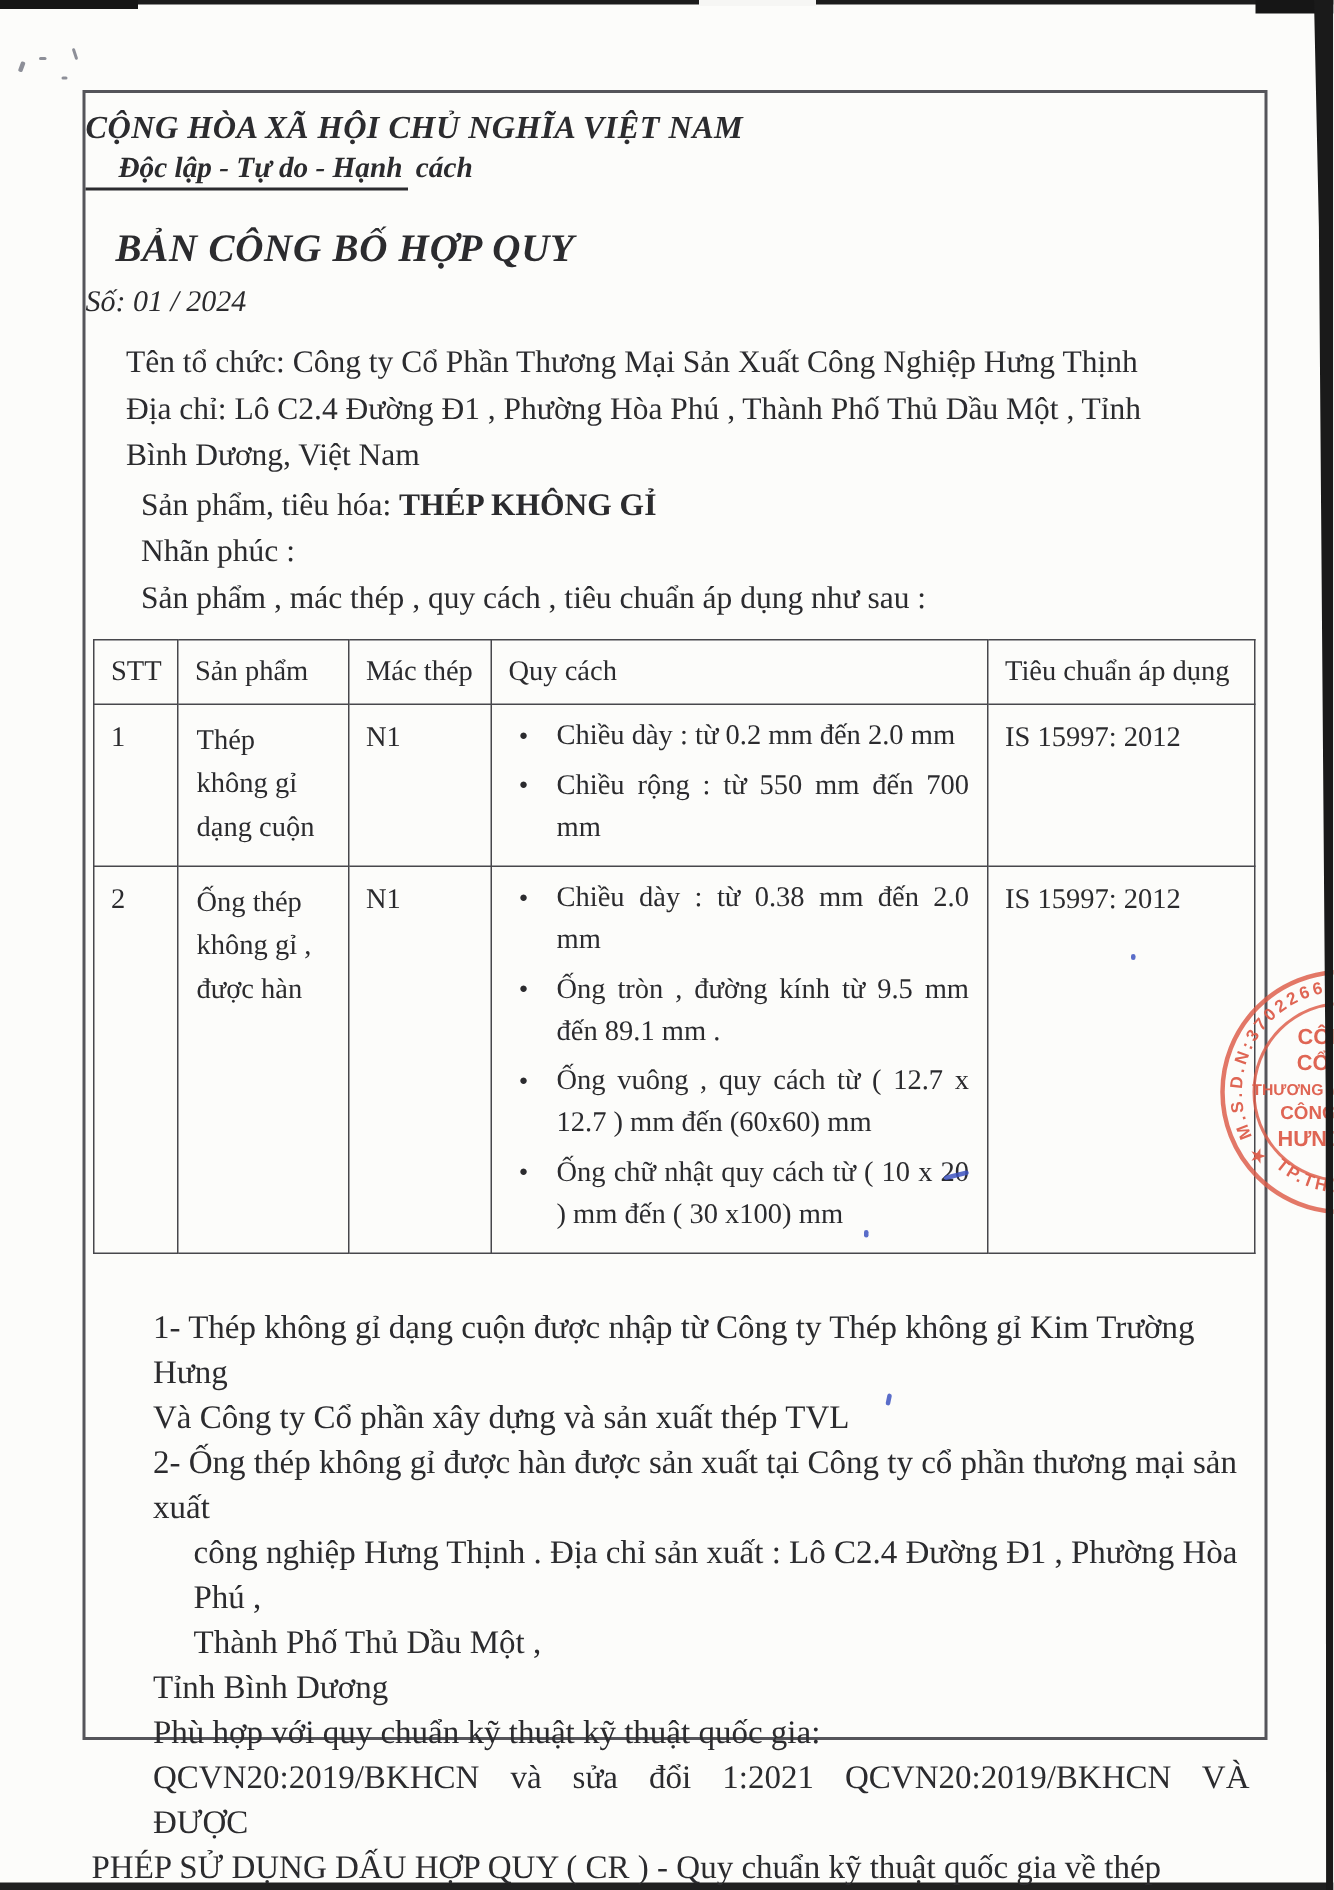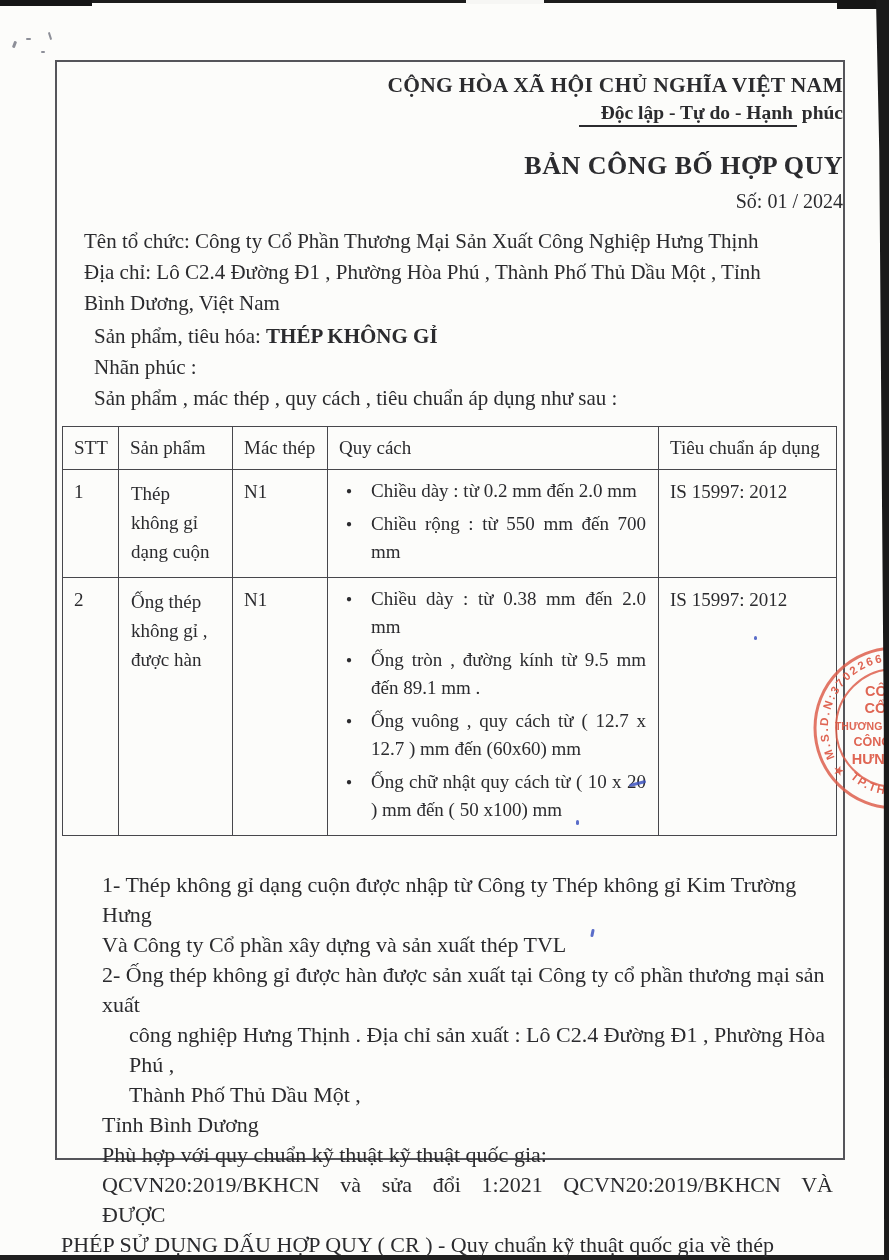--- a/index.html
+++ b/index.html
@@ -20,21 +20,21 @@
   .speck{position:absolute;background:#8d8f98;border-radius:1px;}
   .penmark{position:absolute;background:#3d53c0;border-radius:2px;opacity:.85;}
 
   
   .frame{
     position:absolute;left:55px;top:60px;width:790px;height:1100px;
     border:2px solid #55555a;box-sizing:border-box;background:transparent;
   }
 
   
-  .hdr{text-align:right;margin-top:11px;}
+  .hdr{text-align:left;margin-top:11px;font-style:italic;}
   .nat-title{font-size:21.5px;font-weight:bold;letter-spacing:.3px;}
   .motto{font-size:19.5px;font-weight:bold;margin-top:4px;}
   .motto .u{border-bottom:2px solid #2b2b2e;padding:0 4px 2px 22px;}
   .doc-title{font-size:26px;font-weight:bold;margin-top:27px;letter-spacing:.5px;margin-left:20px;}
   .doc-no{font-size:20px;margin-top:9px;}
 
   
   .info{margin:13px 40px 0 27px;font-size:21px;line-height:31px;}
   .info .ind{padding-left:10px;}
   .info .bold{font-weight:bold;}
@@ -86,21 +86,21 @@
 
 <div class="speck" style="left:13px;top:41px;width:3px;height:7px;transform:rotate(20deg);"></div>
 <div class="speck" style="left:26px;top:38px;width:5px;height:2px;"></div>
 <div class="speck" style="left:49px;top:32px;width:2px;height:8px;transform:rotate(-18deg);"></div>
 <div class="speck" style="left:41px;top:51px;width:4px;height:2px;"></div>
 
 <div class="frame">
 
   <div class="hdr">
     <div class="nat-title">CỘNG HÒA XÃ HỘI CHỦ NGHĨA VIỆT NAM</div>
-    <div class="motto"><span class="u">Độc lập - Tự do - Hạnh</span> <span>phúc</span></div>
+    <div class="motto"><span class="u">Độc lập - Tự do - Hạnh</span> <span>cách</span></div>
     <div class="doc-title">BẢN CÔNG BỐ HỢP QUY</div>
     <div class="doc-no">Số: 01 / 2024</div>
   </div>
 
   <div class="info">
     <div>Tên tổ chức: Công ty Cổ Phần Thương Mại Sản Xuất Công Nghiệp Hưng Thịnh</div>
     <div>Địa chỉ: Lô C2.4 Đường Đ1 , Phường Hòa Phú , Thành Phố Thủ Dầu Một , Tỉnh</div>
     <div>Bình Dương, Việt Nam</div>
     <div class="gap-s"></div>
     <div class="ind"><span>Sản phẩm, tiêu hóa: </span><span class="bold">THÉP KHÔNG GỈ</span></div>
@@ -138,21 +138,21 @@
     </tr>
     <tr>
       <td class="cell center">2</td>
       <td class="cell-sp">Ống thép không gỉ , được hàn</td>
       <td class="cell center">N1</td>
       <td class="cell-qc">
         <ul class="spec">
           <li>Chiều dày : từ 0.38 mm đến 2.0 mm</li>
           <li>Ống tròn , đường kính từ 9.5 mm đến 89.1 mm .</li>
           <li>Ống vuông , quy cách từ ( 12.7 x 12.7 ) mm đến (60x60) mm</li>
-          <li>Ống chữ nhật quy cách từ ( 10 x 20 ) mm đến ( 50 x100) mm</li>
+          <li>Ống chữ nhật quy cách từ ( 10 x 20 ) mm đến ( 30 x100) mm</li>
         </ul>
       </td>
       <td class="cell">IS 15997: 2012</td>
     </tr>
   </tbody>
     </table>
 
   <div class="notes">
     <div>1-  Thép không gỉ dạng cuộn được nhập từ Công ty Thép không gỉ Kim Trường Hưng</div>
     <div>Và Công ty Cổ phần xây dựng và sản xuất thép TVL</div>

